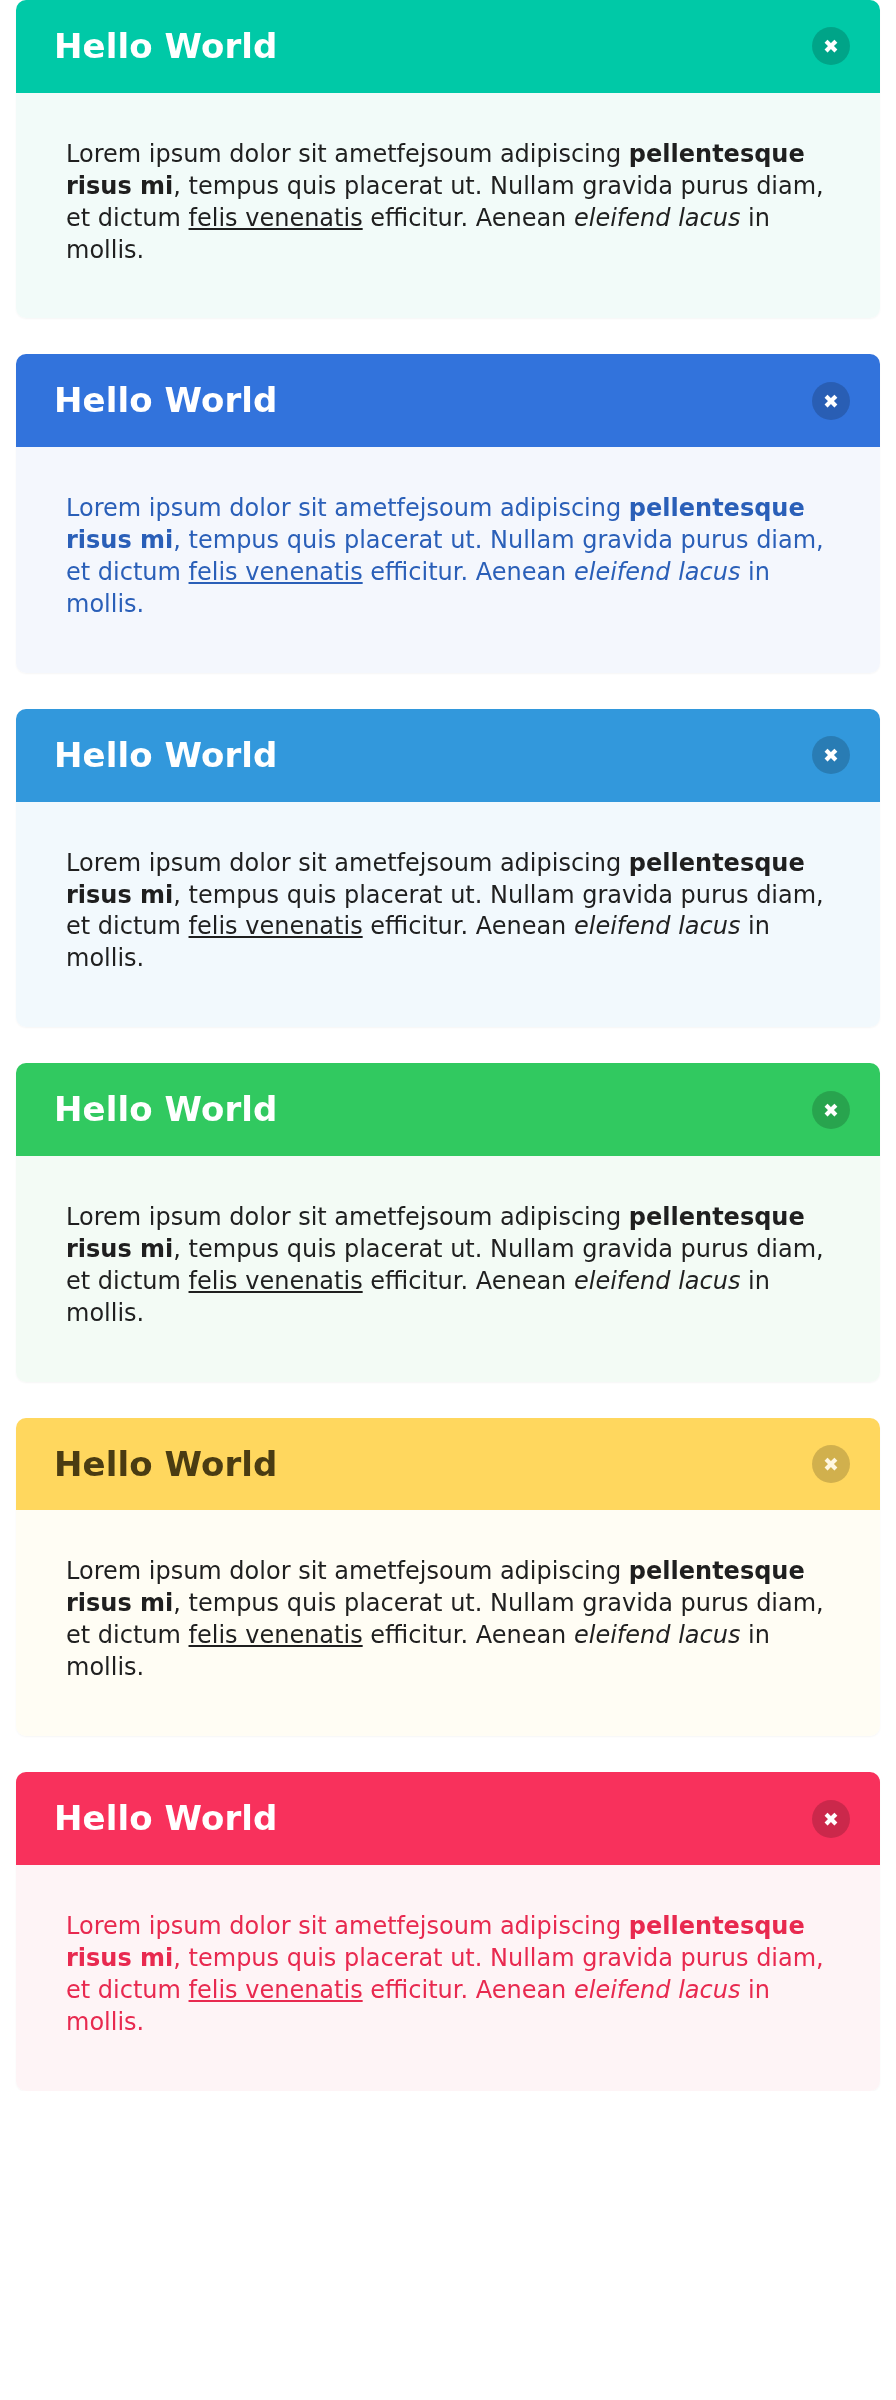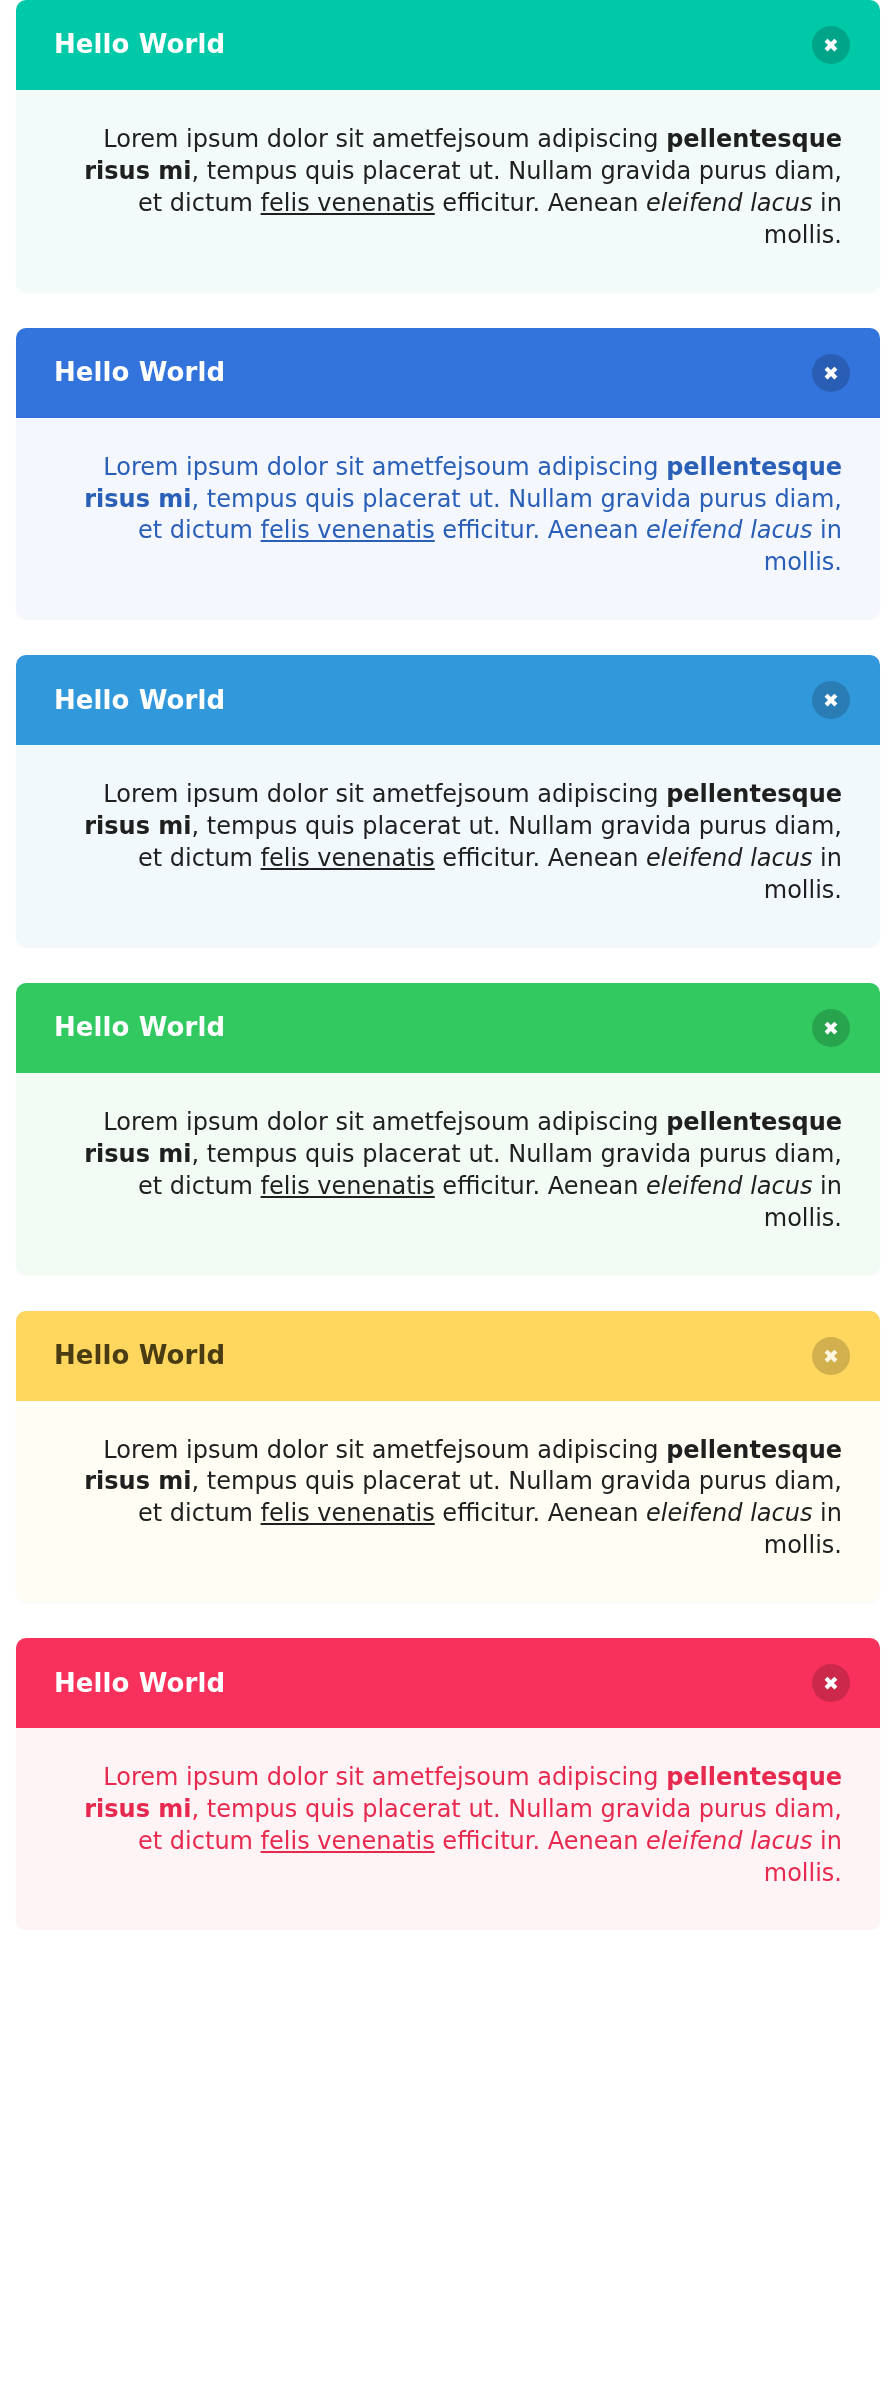--- a/index.html
+++ b/index.html
@@ -26,21 +26,21 @@
   }
   .card-header {
     display: flex;
     align-items: center;
     justify-content: space-between;
     padding: 26px 30px 26px 38px;
     box-sizing: border-box;
     min-height: 88px;
   }
   .card-title {
-    font-size: 26px;
+    font-size: 34px;
     font-weight: bold;
     letter-spacing: 0.1px;
     line-height: 1.2;
   }
   .close-btn {
     width: 38px;
     height: 38px;
     border-radius: 50%;
     display: flex;
     align-items: center;
@@ -50,22 +50,21 @@
     cursor: pointer;
     flex: 0 0 auto;
     user-select: none;
   }
   .card-body {
     padding: 34px 38px 40px 38px;
     font-size: 24px;
     line-height: 1.33;
   }
   .card-body p {
-    margin: 0;
-    text-align: right;
+    margin: 12px;
   }
   .card-body a {
     text-decoration: underline;
   }
   .card-body strong {
     font-weight: bold;
   }
   .card-body em {
     font-style: italic;
   }

